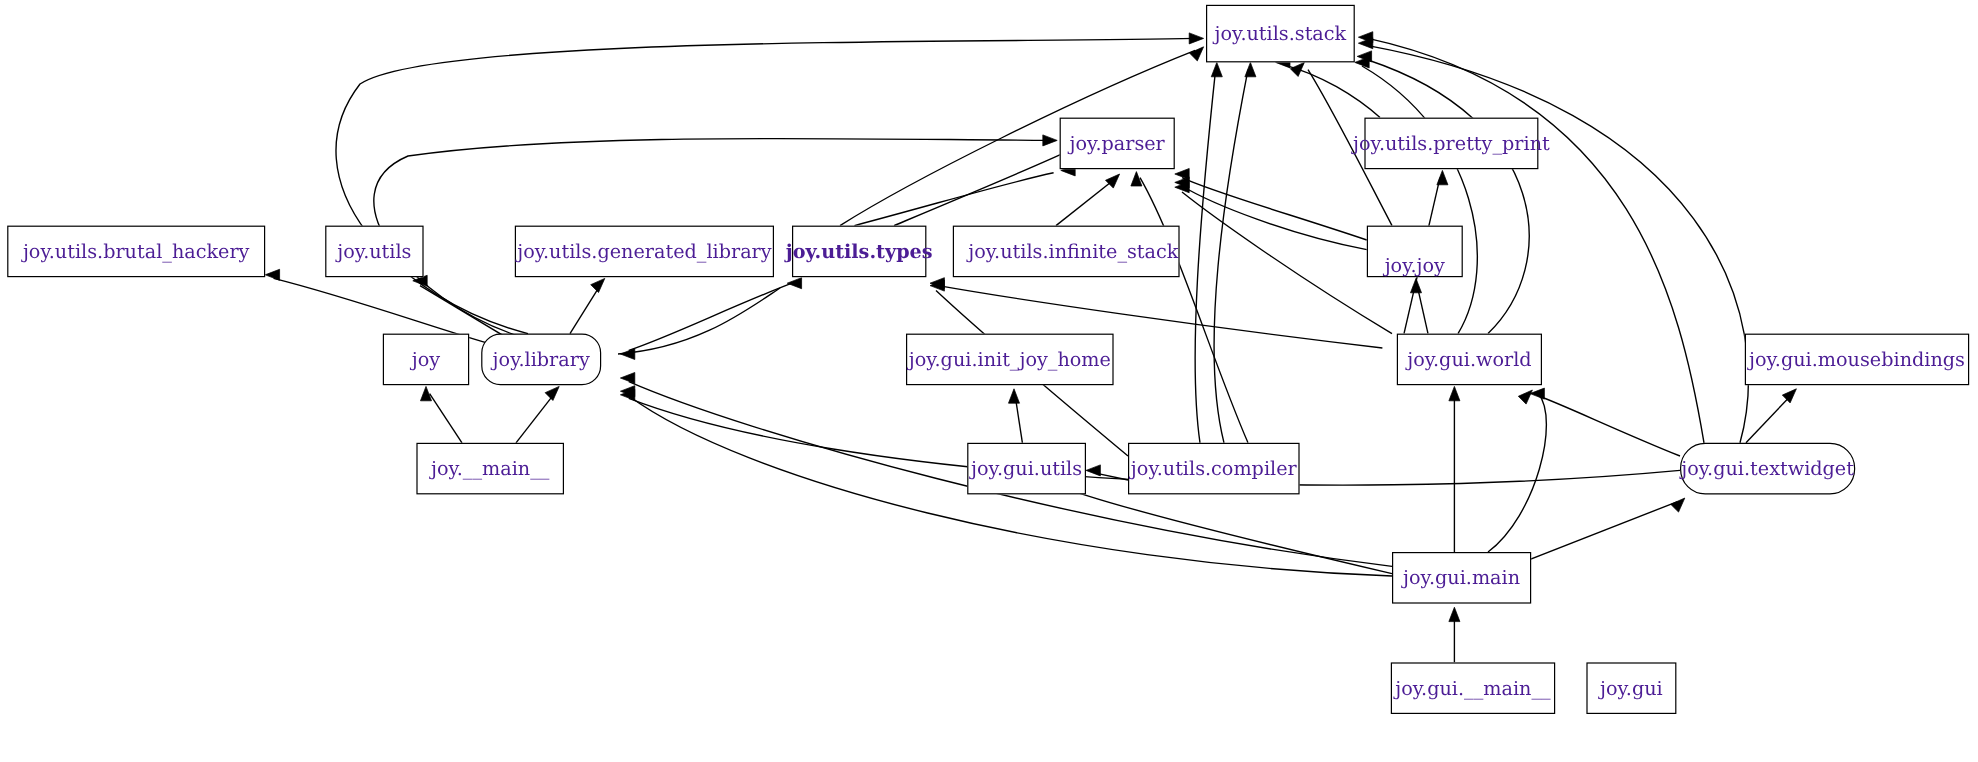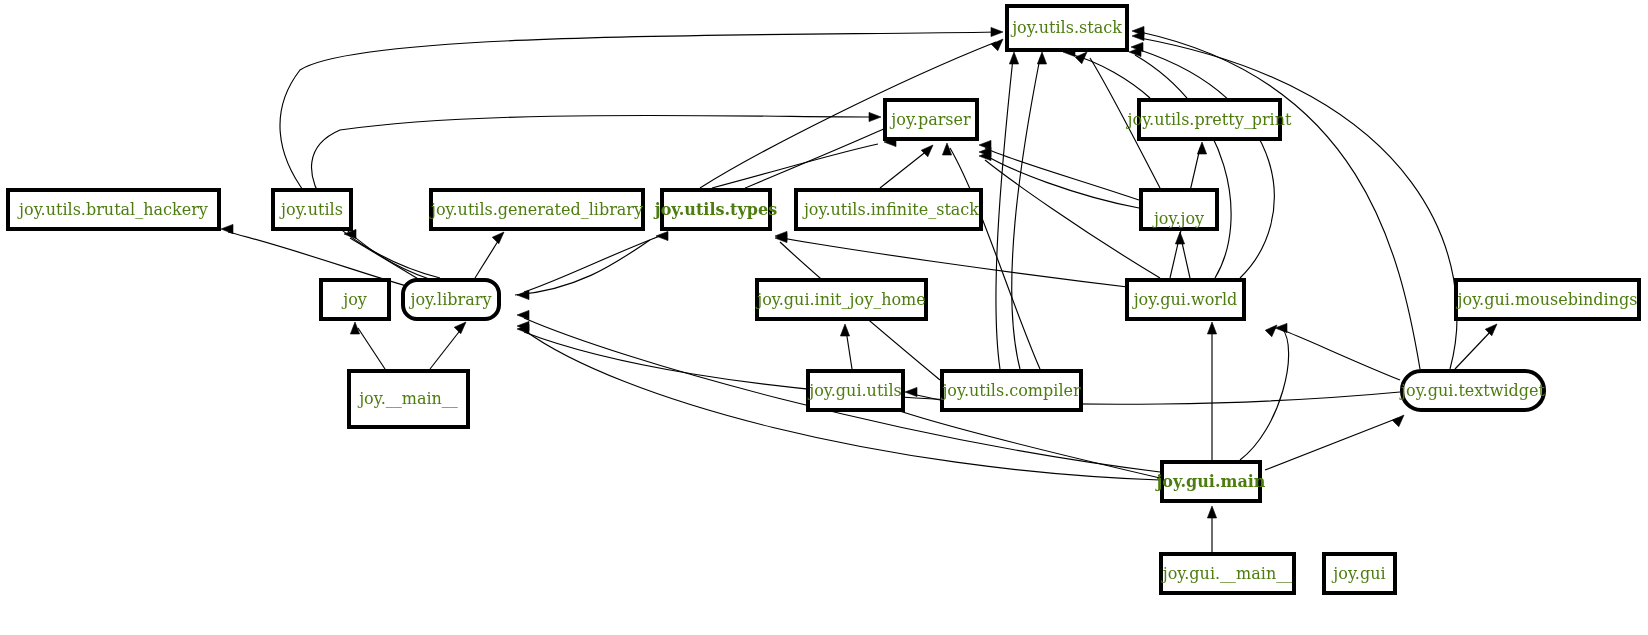--- a/index.html
+++ b/index.html
@@ -18,26 +18,26 @@
   #graph-svg {
     position: absolute;
     left: 0;
     top: 0;
     width: 1648px;
     height: 635px;
   }
   .node-box {
     position: absolute;
     box-sizing: border-box;
-    border: 4px solid #c4b5fd;
+    border: 1px solid #c4b5fd;
     background: #ffffff;
     display: flex;
     align-items: center;
     justify-content: center;
-    color: #4d7c0f;
+    color: #4c1d95;
     font-family: "DejaVu Serif", "Liberation Serif", serif;
     font-size: 16px;
     line-height: 1;
     white-space: nowrap;
     z-index: 5;
   }
   .node-label {
     pointer-events: none;
   }
   .edge-line {
@@ -253,39 +253,39 @@
       </div>
       <div class="node-box" style="left: 319px; top: 278px; width: 72px; height: 43px; border-color: rgb(0, 0, 0); background: rgb(255, 255, 255);">
         <span class="node-label">joy</span>
       </div>
       <div class="node-box" style="left: 401px; top: 278px; width: 100px; height: 43px; border-color: rgb(0, 0, 0); background: rgb(255, 255, 255); border-radius: 16px;">
         <span class="node-label">joy.library</span>
       </div>
       <div class="node-box" style="left: 755px; top: 278px; width: 173px; height: 43px; border-color: rgb(0, 0, 0); background: rgb(255, 255, 255);">
         <span class="node-label">joy.gui.init_joy_home</span>
       </div>
-      <div class="node-box" style="left: 1125px; top: 278px; width: 121px; height: 43px; border-color: rgb(0, 0, 0); background: rgb(255, 255, 255);">
+      <div class="node-box" style="left: 1164px; top: 278px; width: 121px; height: 43px; border-color: rgb(0, 0, 0); background: rgb(255, 255, 255);">
         <span class="node-label">joy.gui.world</span>
       </div>
       <div class="node-box" style="left: 1454px; top: 278px; width: 187px; height: 43px; border-color: rgb(0, 0, 0); background: rgb(255, 255, 255);">
         <span class="node-label">joy.gui.mousebindings</span>
       </div>
-      <div class="node-box" style="left: 347px; top: 369px; width: 123px; height: 60px; border-color: rgb(0, 0, 0); background: rgb(255, 255, 255);">
+      <div class="node-box" style="left: 347px; top: 369px; width: 123px; height: 43px; border-color: rgb(0, 0, 0); background: rgb(255, 255, 255);">
         <span class="node-label">joy.__main__</span>
       </div>
       <div class="node-box" style="left: 806px; top: 369px; width: 99px; height: 43px; border-color: rgb(0, 0, 0); background: rgb(255, 255, 255);">
         <span class="node-label">joy.gui.utils</span>
       </div>
       <div class="node-box" style="left: 940px; top: 369px; width: 143px; height: 43px; border-color: rgb(0, 0, 0); background: rgb(255, 255, 255);">
         <span class="node-label">joy.utils.compiler</span>
       </div>
       <div class="node-box" style="left: 1400px; top: 369px; width: 146px; height: 43px; border-color: rgb(0, 0, 0); background: rgb(255, 255, 255); border-radius: 21px;">
         <span class="node-label">joy.gui.textwidget</span>
       </div>
-      <div class="node-box" style="left: 1160px; top: 460px; width: 102px; height: 43px; border-color: rgb(0, 0, 0); background: rgb(255, 255, 255); font-weight: bold;">
+      <div class="node-box" style="left: 1160px; top: 460px; width: 116px; height: 43px; border-color: rgb(0, 0, 0); background: rgb(255, 255, 255);">
         <span class="node-label">joy.gui.main</span>
       </div>
       <div class="node-box" style="left: 1159px; top: 552px; width: 137px; height: 43px; border-color: rgb(0, 0, 0); background: rgb(255, 255, 255);">
         <span class="node-label">joy.gui.__main__</span>
       </div>
       <div class="node-box" style="left: 1322px; top: 552px; width: 75px; height: 43px; border-color: rgb(0, 0, 0); background: rgb(255, 255, 255);">
         <span class="node-label">joy.gui</span>
       </div>
     </div>
 

